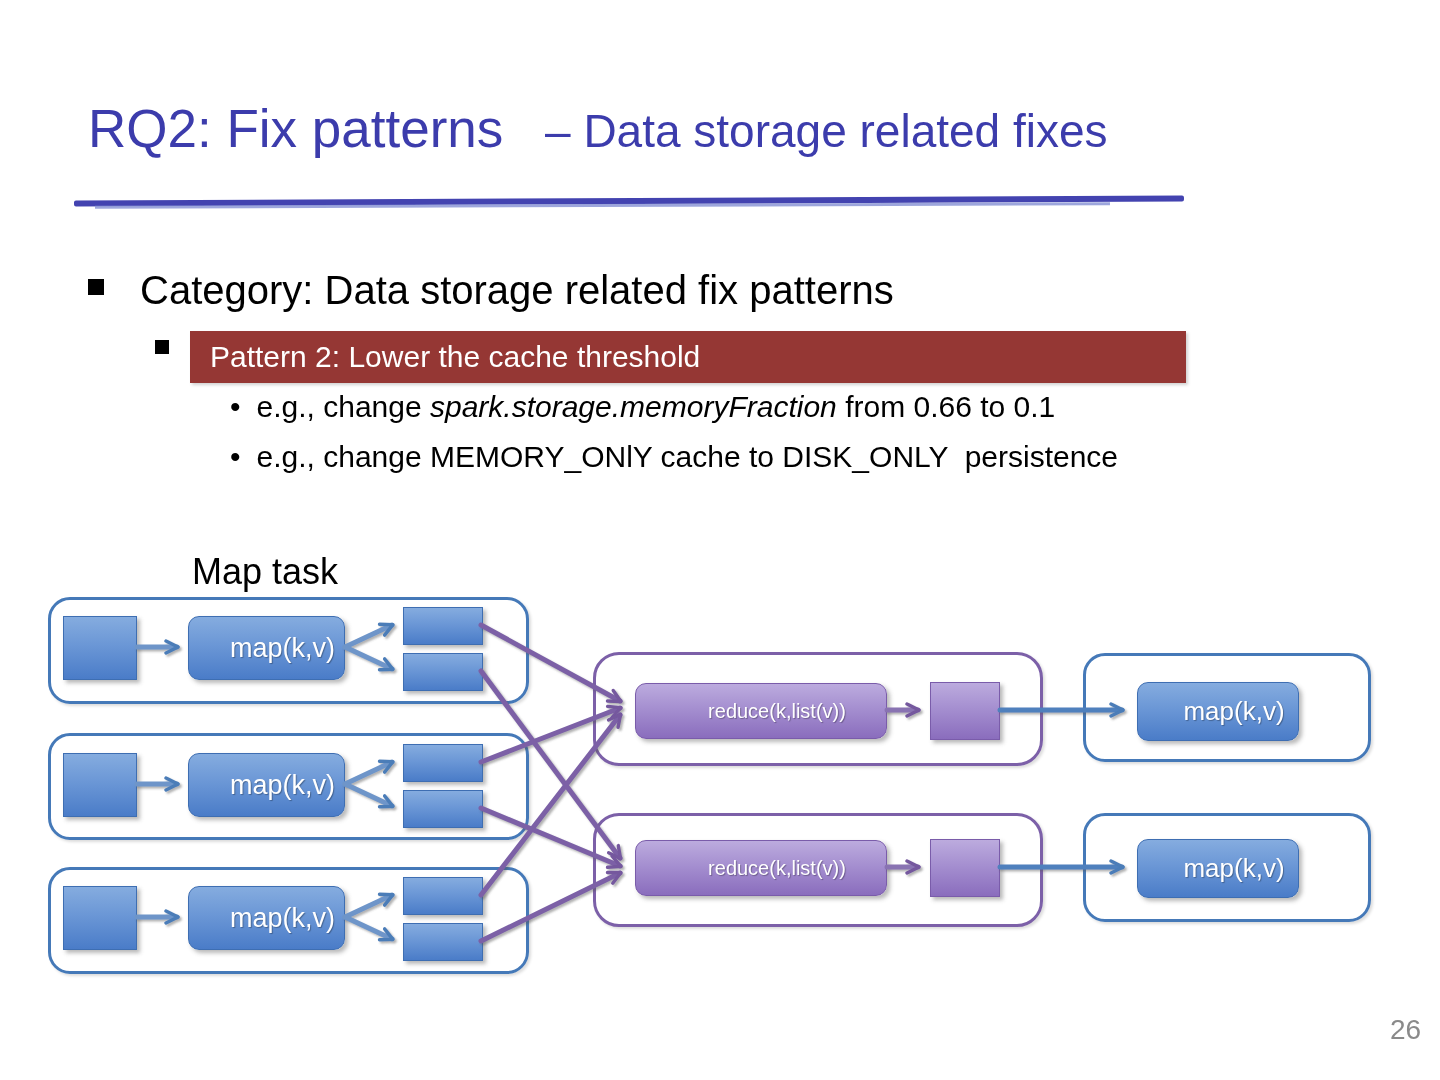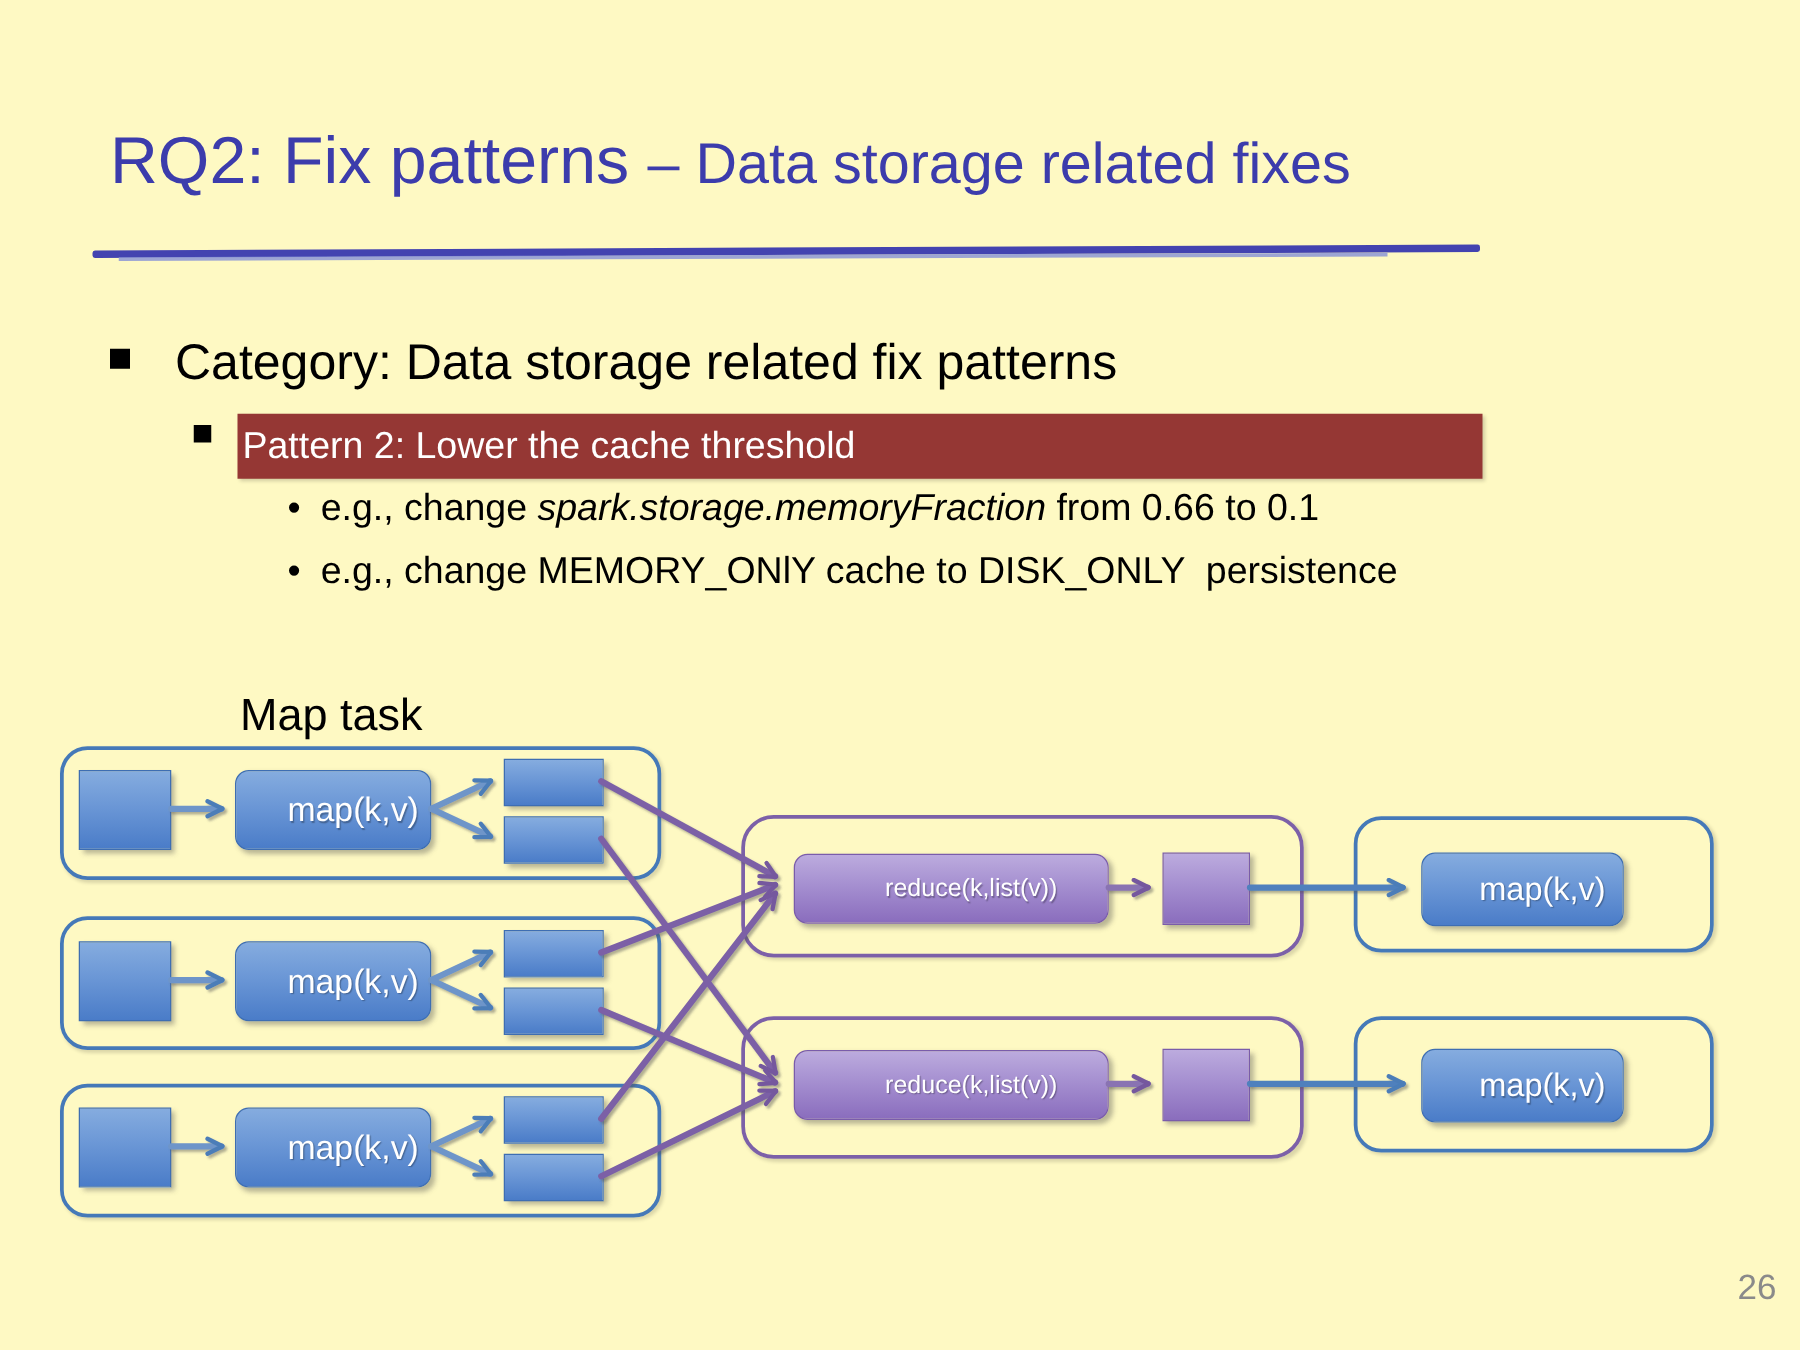--- a/index.html
+++ b/index.html
@@ -1,36 +1,36 @@
 <!DOCTYPE html>
 <html><head>
 <meta charset="utf-8">
 <style>
   html,body{margin:0;padding:0;background:#e8e8e8;}
   .slide{
-    position:relative;width:1440px;height:1080px;background:#fef9c3;
+    position:relative;width:1440px;height:1080px;background:#ffffff;
     overflow:hidden;font-family:"Liberation Sans", sans-serif;
   }
   .abs{position:absolute;}
   
   .title-row{left:88px;top:100px;display:flex;align-items:baseline;white-space:pre;color:#3c3cac;}
   .title-main{font-size:53px;line-height:1.1;}
-  .title-sub{font-size:46px;line-height:1.1;}
+  .title-sub{font-size:46px;line-height:1.1;margin-left:27px;}
   .title-underline{left:74px;top:198px;width:1110px;height:6px;background:#4343b0;transform:rotate(-0.25deg);border-radius:2px;}
   .title-underline-light{left:95px;top:204px;width:1015px;height:3px;background:#8c97d6;transform:rotate(-0.2deg);opacity:.85;}
   
   .category-row{left:88px;top:268px;display:flex;align-items:flex-start;}
   .sq-bullet{width:16px;height:16px;background:#000;margin-top:11px;}
   .category-text{font-size:40px;color:#000;margin-left:36px;white-space:pre;}
   .banner-bullet{left:155px;top:340px;width:14px;height:14px;background:#000;}
   .pattern-banner{
     left:190px;top:331px;width:996px;height:52px;background:#953734;
     display:flex;align-items:center;box-shadow:2px 2px 3px rgba(0,0,0,.18);
   }
-  .pattern-banner-text{color:#ffffff;font-size:30px;margin-left:4px;white-space:pre;}
+  .pattern-banner-text{color:#ffffff;font-size:30px;margin-left:20px;white-space:pre;}
   .example-row{display:flex;align-items:flex-start;color:#000;white-space:pre;}
   .example-row .dot{font-size:30px;line-height:1.2;margin-right:16px;}
   .example-row .ex-text{font-size:30px;line-height:1.2;}
   .ex1{left:230px;top:389px;}
   .ex2{left:230px;top:439px;}
   .italic{font-style:italic;}
   
   .diag-label{font-size:36px;color:#000;text-align:center;}
   
   .blue-container{border:3px solid #4579b8;border-radius:22px;box-shadow:2px 2px 3px rgba(0,0,0,.14);background:transparent;}

